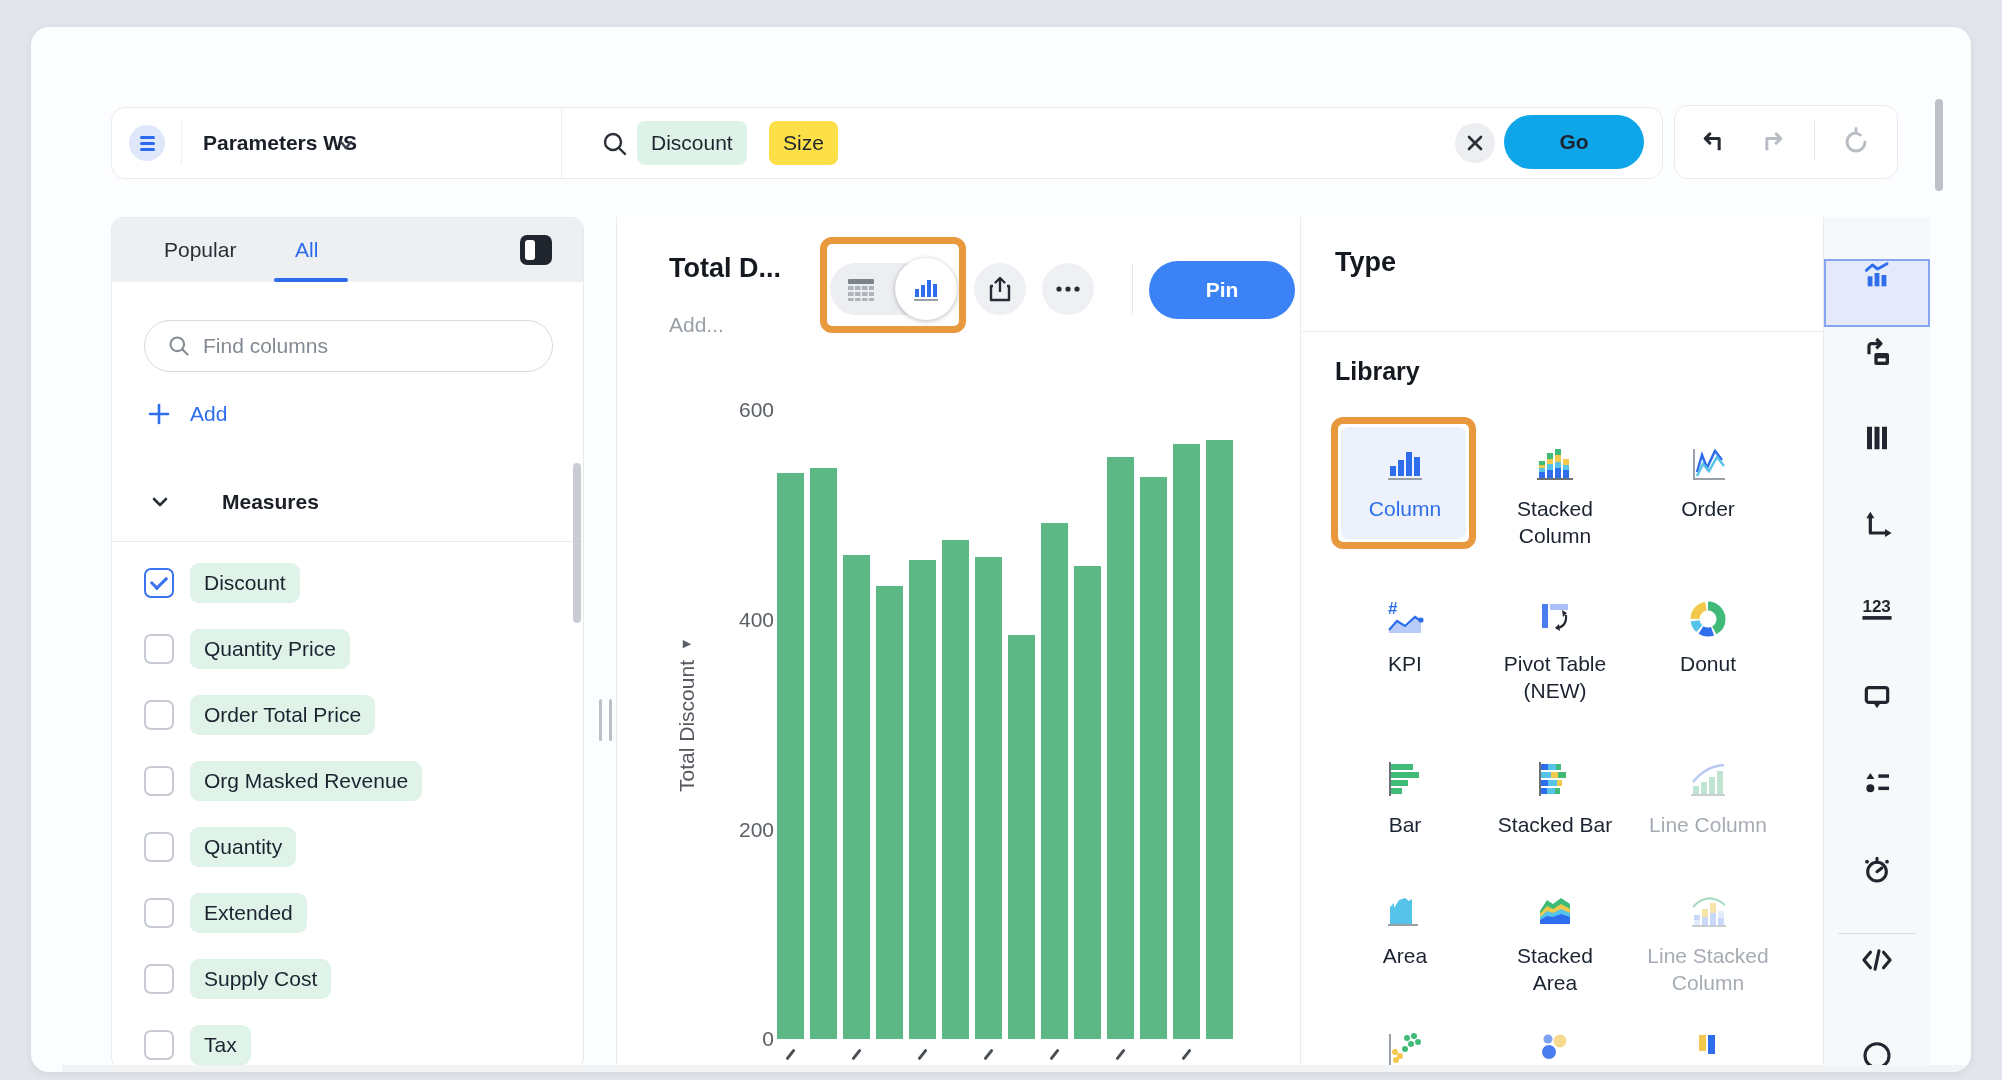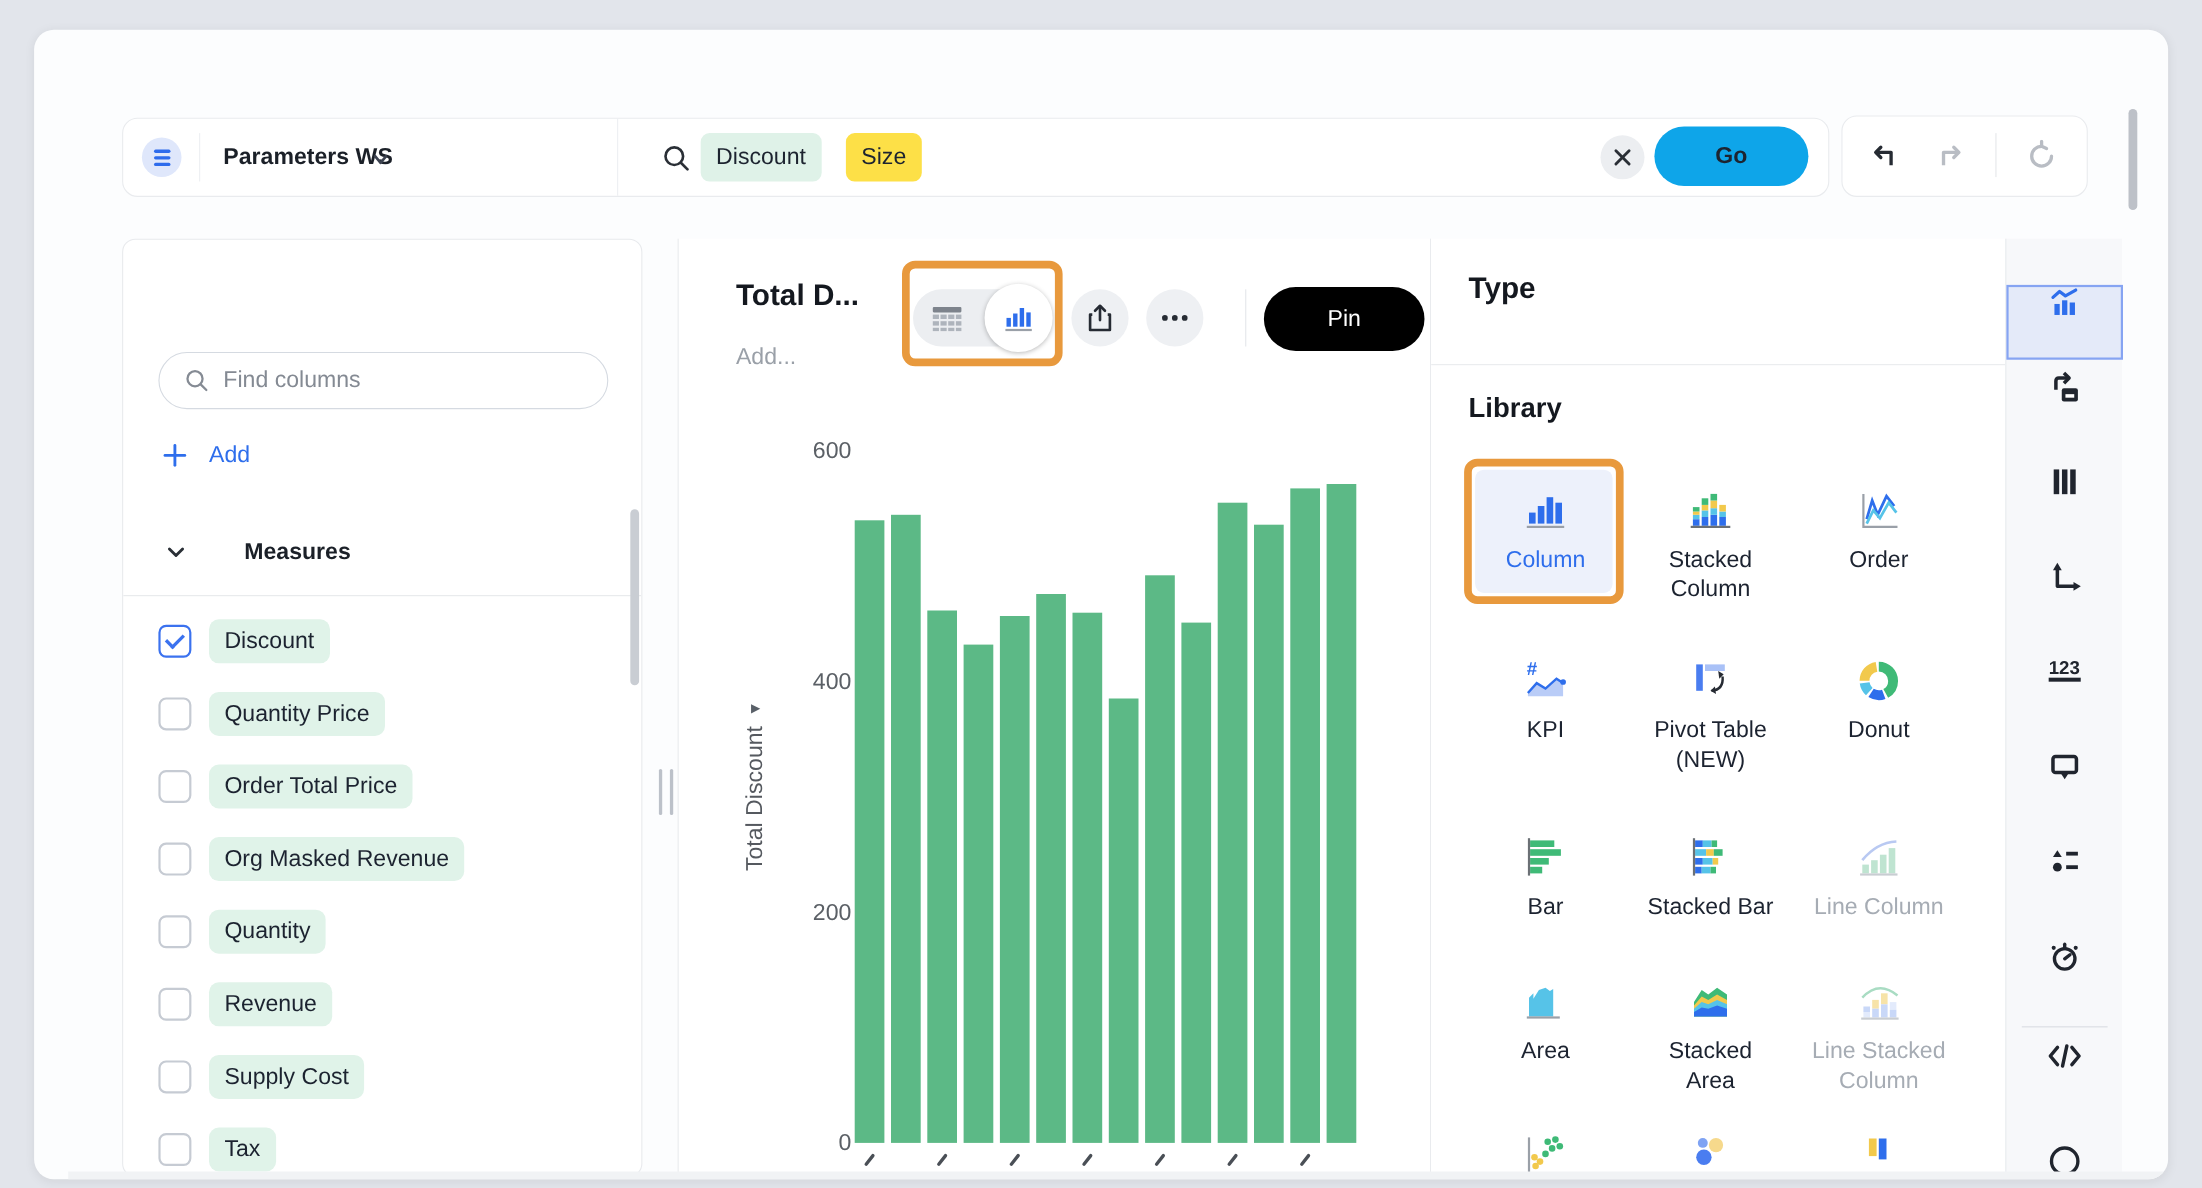--- a/index.html
+++ b/index.html
@@ -50,21 +50,21 @@
   #chart-title{left:52px;top:36px;font-size:27px;font-weight:bold;color:#14181f;}
   #chart-subtitle{left:52px;top:96px;font-size:21px;color:#9aa0a8;cursor:pointer;}
   .annotation{border:7px solid #e8993d;border-radius:12px;box-sizing:border-box;z-index:6;pointer-events:none;}
   #toggle-pill{left:213px;top:46px;width:122px;height:52px;border-radius:26px;background:#eceef1;cursor:pointer;}
   #toggle-table{left:230px;top:61px;}
   #toggle-circle{left:278px;top:41px;width:62px;height:62px;border-radius:50%;background:#fff;box-shadow:0 1px 5px rgba(0,0,0,.28);display:flex;align-items:center;justify-content:center;cursor:pointer;}
   .round-btn{width:52px;height:52px;border-radius:50%;background:#eef0f3;display:flex;align-items:center;justify-content:center;cursor:pointer;}
   #share-btn{left:357px;top:46px;}
   #more-btn{left:425px;top:46px;}
   #hdr-divider{left:515px;top:46px;width:1px;height:52px;background:#e4e6ea;}
-  #pin-btn{left:532px;top:44px;width:146px;height:58px;border-radius:29px;background:#000000;display:flex;align-items:center;justify-content:center;color:#fff;font-size:21px;font-weight:400;cursor:pointer;}
+  #pin-btn{left:532px;top:44px;width:146px;height:58px;border-radius:29px;background:#3b82f6;display:flex;align-items:center;justify-content:center;color:#fff;font-size:21px;font-weight:700;cursor:pointer;}
   .ytick{position:absolute;width:60px;text-align:right;font-size:21px;color:#5b6066;transform:translateY(-50%);}
   #y-axis-title{left:50px;top:420px;width:40px;height:280px;display:flex;flex-direction:column;align-items:center;gap:10px;}
   #y-axis-title .tri{font-size:11px;color:#596068;}
   #y-axis-title .txt{writing-mode:vertical-rl;transform:rotate(180deg);font-size:21px;color:#55595f;}
   #bars{left:160px;top:193px;width:458px;height:629px;display:flex;align-items:flex-end;gap:6px;}
   .bar{width:27px;background:#5cb986;cursor:pointer;}
   .xstub{position:absolute;width:13px;height:3px;background:#4a4f56;border-radius:2px;transform:rotate(-52deg);}
   
   #right-panel{left:1270px;top:190px;width:522px;height:853px;background:#fff;overflow:hidden;}
   #type-label{left:34px;top:30px;font-size:27px;font-weight:bold;color:#14181f;}
@@ -138,20 +138,28 @@
       <div class="abs" style="left:166px;top:21px;cursor:pointer;">
         <svg width="30" height="30" viewBox="0 0 24 24">
             <path d="M12 4.8 A7.2 7.2 0 1 0 19.2 12" fill="none" stroke="#b9bdc4" stroke-width="2.4" stroke-linecap="round"></path>
             <polyline points="12,1.2 12,4.8 15.6,6.4" fill="none" stroke="#b9bdc4" stroke-width="2.4" stroke-linecap="round" stroke-linejoin="round"></polyline>
           </svg>
       </div>
     </div>
     <div class="abs" id="page-scroll"></div>
 
     <div class="abs" id="left-panel">
+      <div class="abs" id="lp-header">
+        <div class="abs tab" id="tab-popular">Popular</div>
+        <div class="abs tab" id="tab-all">All</div>
+        <div class="abs" id="tab-underline"></div>
+        <div class="abs" id="collapse-btn">
+            <i></i>
+          </div>
+      </div>
       <div class="abs" id="find-box">
         <svg width="24" height="24" viewBox="0 0 28 28">
             <circle cx="12" cy="12" r="8" fill="none" stroke="#858b94" stroke-width="2.4"></circle>
             <line x1="18" y1="18" x2="24" y2="24" stroke="#858b94" stroke-width="2.4" stroke-linecap="round"></line>
           </svg>
         <span id="find-placeholder">Find columns</span>
       </div>
       <div class="abs" id="add-row">
         <svg width="22" height="22" viewBox="0 0 22 22">
             <line x1="11" y1="2" x2="11" y2="20" stroke="#2e6eec" stroke-width="2.6" stroke-linecap="round"></line>
@@ -182,21 +190,21 @@
           <div class="m-row" style="top: 530px;">
             <span class="cb"></span>
             <span class="m-chip">Org Masked Revenue</span>
           </div>
           <div class="m-row" style="top: 596px;">
             <span class="cb"></span>
             <span class="m-chip">Quantity</span>
           </div>
           <div class="m-row" style="top: 662px;">
             <span class="cb"></span>
-            <span class="m-chip">Revenue</span>
+            <span class="m-chip">Extended</span>
           </div>
           <div class="m-row" style="top: 728px;">
             <span class="cb"></span>
             <span class="m-chip">Supply Cost</span>
           </div>
           <div class="m-row" style="top: 794px;">
             <span class="cb"></span>
             <span class="m-chip">Tax</span>
           </div>
         </div>

